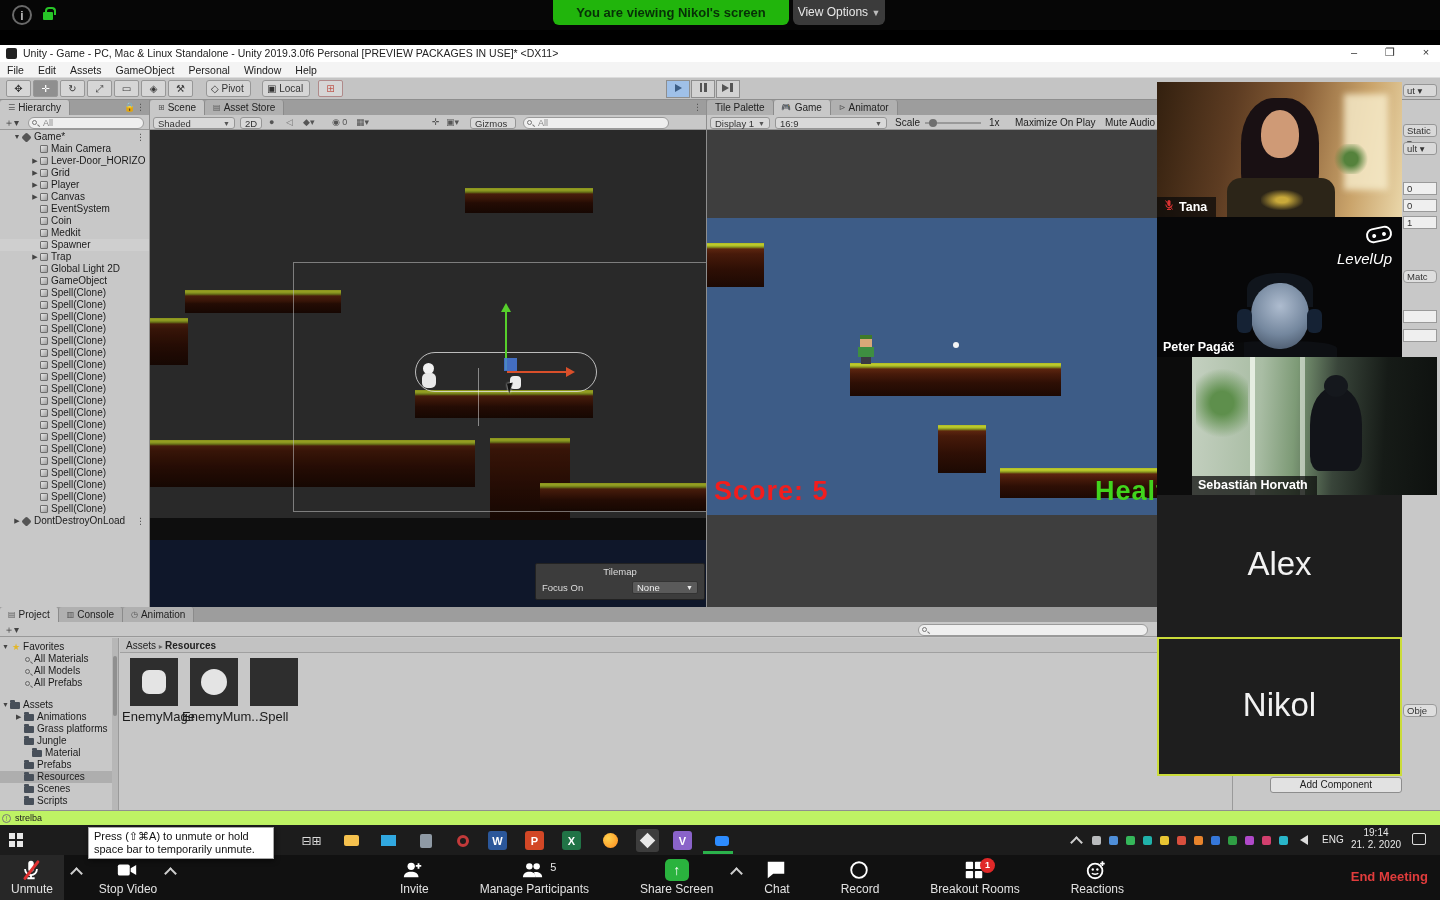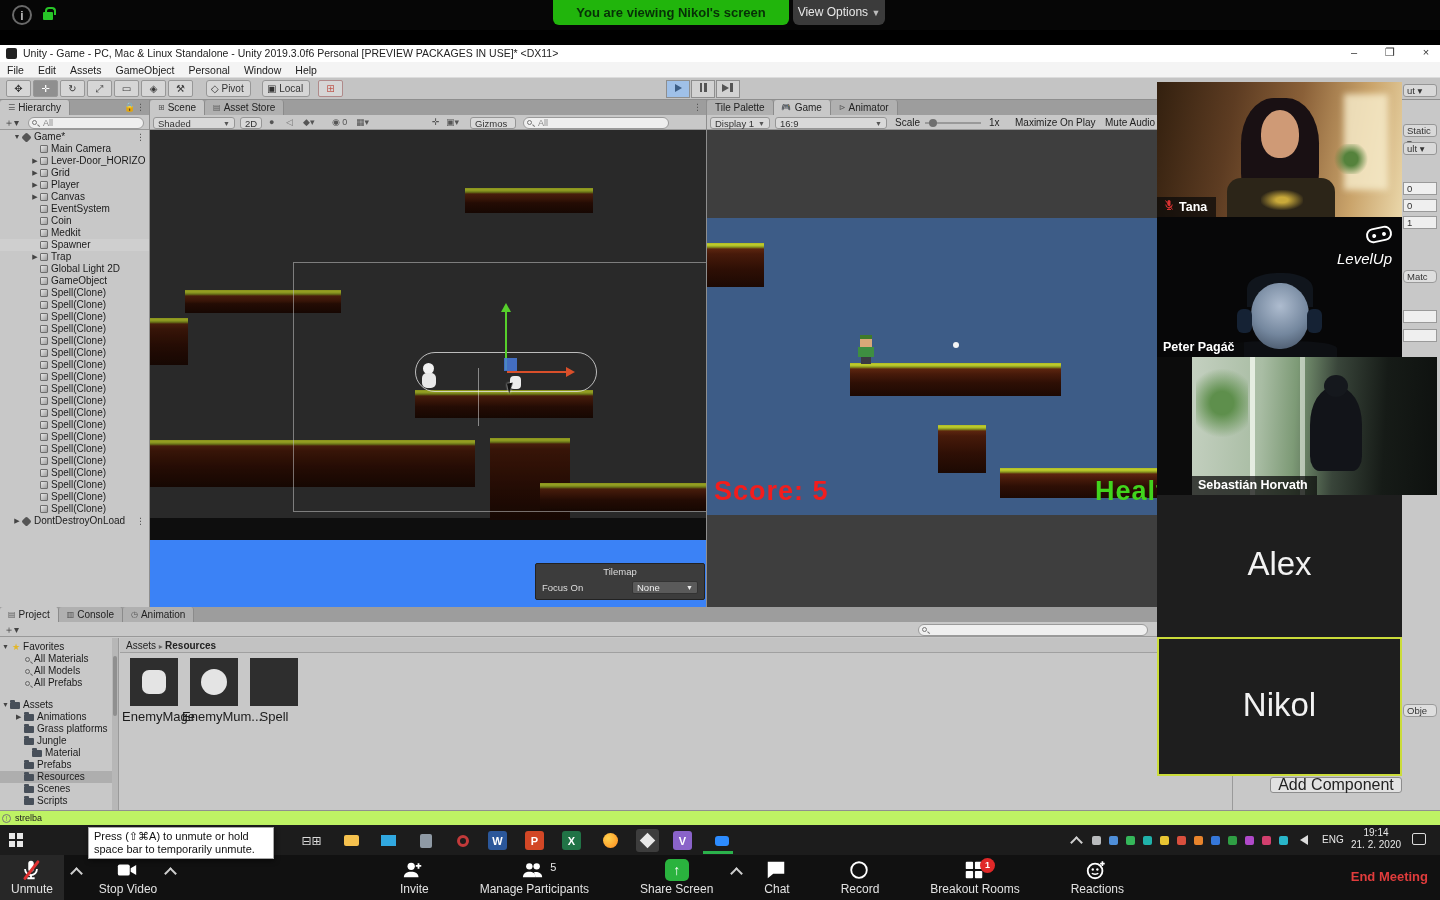--- a/index.html
+++ b/index.html
@@ -59,21 +59,21 @@
   .minimag:after{content:"";position:absolute;left:3.6px;top:4px;width:2.6px;height:1.2px;background:#666;transform:rotate(40deg);}
   #proj-right{position:absolute;left:120px;top:31px;right:0;bottom:0;overflow:hidden;}
   #crumbbar{position:absolute;left:0;top:0;width:100%;height:15px;background:#c2c2c2;border-bottom:1px solid #a0a0a0;font-size:10px;color:#222;line-height:15px;padding-left:6px;}
   .thumb{position:absolute;top:20px;width:48px;height:48px;background:#2e2e2e;}
   .tlabel{position:absolute;top:71px;width:64px;text-align:center;font-size:13px;color:#1b1b1b;}
   .shape-rounded-square{position:absolute;left:12px;top:12px;width:24px;height:24px;background:#e4e4e4;border-radius:7px;}
   .shape-circle{position:absolute;left:11px;top:11px;width:26px;height:26px;background:#e4e4e4;border-radius:50%;}
   .pscroll{position:absolute;right:0;top:0;width:6px;height:100%;background:#b7b7b7;}
   .pscroll .pth{position:absolute;left:1px;top:18px;width:4px;height:60px;background:#8f8f8f;border-radius:2px;}
   
-  #scene-canvas{position:absolute;left:0;top:30px;right:0;bottom:0;background:#3b82f6;overflow:hidden;}
+  #scene-canvas{position:absolute;left:0;top:30px;right:0;bottom:0;background:#0f172a;overflow:hidden;}
   #scene-dark{position:absolute;left:0;top:0;width:100%;height:388px;background:#292929;}
   #scene-strip{position:absolute;left:0;top:388px;width:100%;height:22px;background:#0e0e0e;}
   .platform{position:absolute;background:linear-gradient(180deg,#aebb24 0px,#c2cf2e 2px,#8a9a1e 4px,#5c250f 6px,#471a0a 11px,#2e0f05 60%,#1c0903 100%);}
   .dim .platform{filter:brightness(.78);}
   #cam-rect{position:absolute;border:1px solid rgba(195,195,195,.55);}
   #capsule{position:absolute;border:1px solid rgba(225,225,225,.8);border-radius:20px;}
   .wplayer{position:absolute;width:18px;height:27px;}
   .wplayer .h{position:absolute;left:3px;top:0;width:11px;height:11px;border-radius:50%;background:#f2f2f2;}
   .wplayer .b{position:absolute;left:2px;top:10px;width:14px;height:15px;border-radius:5px;background:#e9e9e9;}
   .gline-v{position:absolute;width:2px;background:#56cf2b;}
@@ -93,21 +93,21 @@
   .gplayer .body{position:absolute;left:1px;top:12px;width:16px;height:10px;background:#3e8e41;}
   .gplayer .legs{position:absolute;left:4px;top:22px;width:10px;height:7px;background:#3a3a42;}
   #proj-dot{position:absolute;width:6px;height:6px;border-radius:50%;background:#f5f5f5;}
   .hud{position:absolute;font-weight:bold;font-size:27px;letter-spacing:1px;}
   
   #inspector{position:absolute;left:1232px;top:100px;width:208px;height:710px;background:#c8c8c8;border-left:1px solid #9a9a9a;}
   .frag{position:absolute;font-size:9.5px;color:#333;height:13px;line-height:12px;}
   .frag.dd2{background:#d9d9d9;border:1px solid #969696;border-radius:3px;padding:0 3px;}
   .frag.field{background:#efefef;border:1px solid #9a9a9a;padding:0 3px;}
   .frag.obj{background:#dedede;border:1px solid #9a9a9a;border-radius:4px;padding:0 3px;}
-  #addcomp{position:absolute;left:1270px;top:777px;width:132px;height:16px;background:#e2e2e2;border:1px solid #8d8d8d;border-radius:3px;font-size:16px;color:#222;text-align:center;line-height:14px;}
+  #addcomp{position:absolute;left:1270px;top:777px;width:132px;height:16px;background:#e2e2e2;border:1px solid #8d8d8d;border-radius:3px;font-size:10px;color:#222;text-align:center;line-height:14px;}
   #zoomslider{position:absolute;left:1172px;top:801px;width:58px;height:2px;background:#8f8f8f;}
   #zoomslider .knob{position:absolute;left:28px;top:-4px;width:9px;height:9px;border-radius:50%;background:#6f6f6f;}
   
   #statusbar{position:absolute;left:0;top:810px;width:1440px;height:15px;background:#bef264;border-top:1px solid #8f8f8f;font-size:9px;color:#222;line-height:14px;}
   #statusbar .ic{position:absolute;left:2px;top:2.5px;width:9px;height:9px;border-radius:50%;border:1px solid #777;color:#777;font-size:7px;text-align:center;line-height:8px;}
   
   #ppl{position:absolute;left:1157px;top:82px;width:245px;height:694px;background:#0c0c0c;z-index:5;}
   .vtile{position:relative;width:245px;overflow:hidden;background:#1e1e1e;}
   .vtile.hl{border:2px solid #cbdc3a;}
   .bigname{position:absolute;left:0;right:0;top:50%;transform:translateY(-55%);text-align:center;color:#f2f2f2;font-size:33px;}

